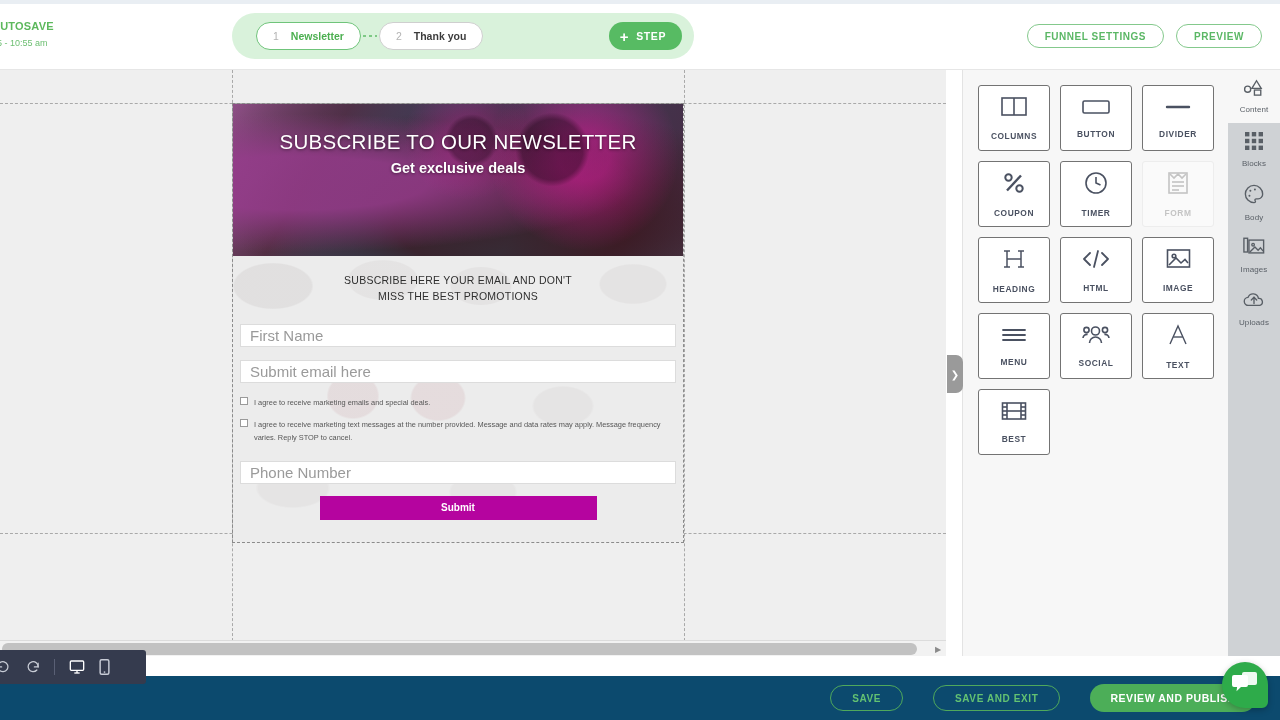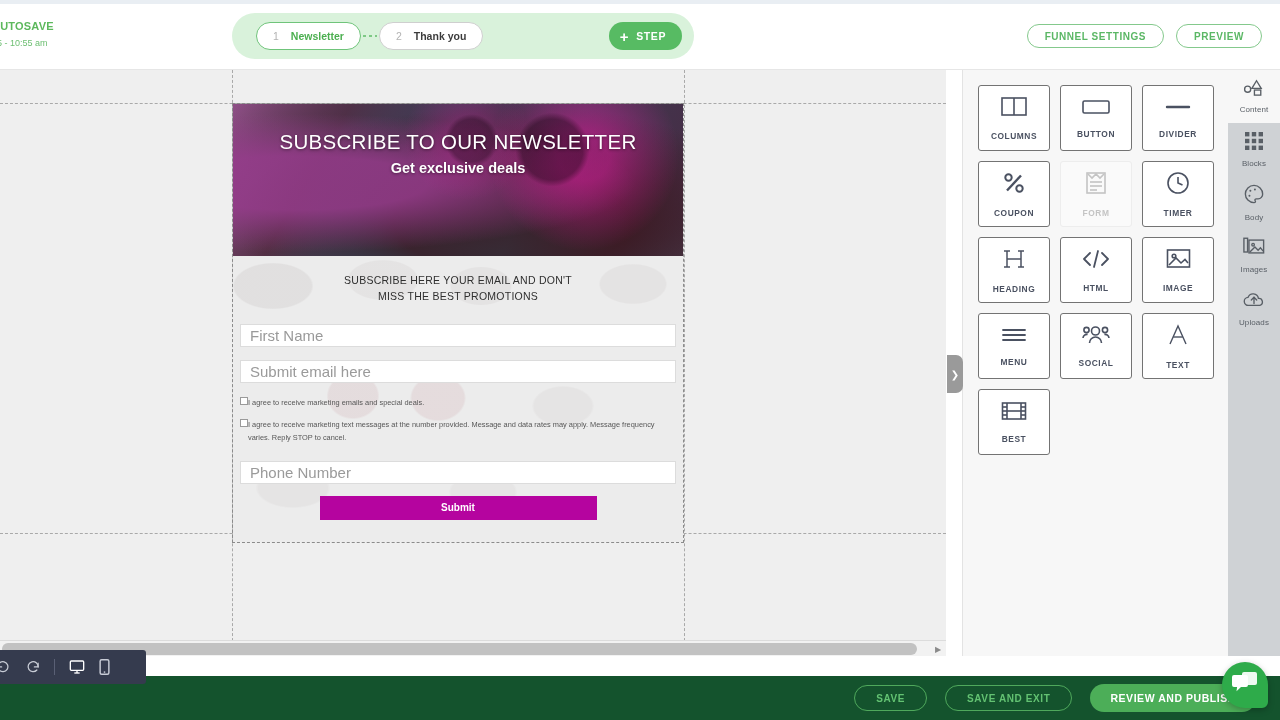--- a/index.html
+++ b/index.html
@@ -133,21 +133,21 @@
   .body-inner { position: relative; z-index: 2; }
   .body-head {
     text-align: center; font-size: 10.5px; color: #2f2f2f;
     letter-spacing: .25px; line-height: 16px; margin-bottom: 20px;
   }
   .field {
     width: 100%; height: 23px; background: #fff; border: 1px solid #dcdcdc;
     display: flex; align-items: center; padding: 0 9px;
     font-size: 15px; color: #9a9a9a; margin-bottom: 13px; cursor: text;
   }
-  .consent-row { display: flex; align-items: flex-start; gap: 0; margin-bottom: 8px; }
+  .consent-row { display: flex; align-items: flex-start; gap: 6px; margin-bottom: 8px; }
   .cbx {
     width: 8px; height: 8px; border: 1px solid #9a9a9a; background: #fff;
     flex: 0 0 auto; margin-top: 1px; cursor: pointer;
   }
   .consent-txt { font-size: 7.4px; color: #565656; line-height: 13.6px; }
   .submit-btn {
     width: 277px; height: 24px; margin: 12px auto 0 auto; background: #b5049f;
     color: #fff; font-size: 10px; font-weight: bold; display: flex;
     align-items: center; justify-content: center; cursor: pointer;
   }
@@ -214,22 +214,22 @@
   .tab-item {
     height:53px; display:flex; flex-direction:column; align-items:center;
     justify-content:center; gap:5px; color:#595f66; cursor:pointer;
   }
   .tab-item.active { background:#f7f7f7; }
   .tab-label { font-size:8px; letter-spacing:.1px; }
 
   
   .bottombar {
     position:absolute; left:0; bottom:0; width:1280px; height:44px;
-    background:#14532d; display:flex; align-items:center; justify-content:flex-end;
-    gap:18px; padding-right:24px;padding-left:27px;
+    background:#0c4a6e; display:flex; align-items:center; justify-content:flex-end;
+    gap:30px; padding-right:24px;padding-left:27px;
   }
   .bb-ghost {
     height:26px; padding:0 21px; border:1px solid #4fa95c; border-radius:13px;
     color:#63c272; background:transparent; font-size:10px; font-weight:bold;
     letter-spacing:.6px; display:flex; align-items:center; cursor:pointer;
   }
   .bb-primary {
     height:28px; padding:0 20px; border-radius:14px; background:#4cae58;
     color:#fff; font-size:10.5px; font-weight:bold; letter-spacing:.55px;
     display:flex; align-items:center; cursor:pointer;
@@ -402,41 +402,41 @@
         <span>
           <svg width="24" height="24" viewBox="0 0 24 24" fill="none" stroke="#4a5161" stroke-width="2">
             <circle cx="6.5" cy="6.5" r="3.2"></circle>
               <circle cx="17.5" cy="17.5" r="3.2"></circle>
               <line x1="19" y1="4.5" x2="5" y2="19.5" stroke-width="2.4"></line>
           </svg>
         </span>
         <span class="ctile-label">COUPON</span>
       </div>
 
+      <div class="ctile">
+        <span>
+          <svg width="24" height="24" viewBox="0 0 24 24" fill="none" stroke="#4a5161" stroke-width="1.6">
+            <circle cx="12" cy="12" r="10"></circle>
+              <polyline points="12 6 12 12 16.5 14"></polyline>
+          </svg>
+        </span>
+        <span class="ctile-label">TIMER</span>
+      </div>
+
       <div class="ctile disabled">
         <span>
           <svg width="22" height="24" viewBox="0 0 22 24" fill="none" stroke="#c4c4c4" stroke-width="1.6">
             <rect x="2" y="2" width="18" height="20"></rect>
               <line x1="5" y1="11" x2="17" y2="11"></line>
             <line x1="5" y1="15" x2="17" y2="15"></line>
               <line x1="5" y1="19" x2="12" y2="19"></line>
             <path d="M3 3 l4 4 l4 -4 l4 4 l4 -4"></path>
           </svg>
         </span>
         <span class="ctile-label">FORM</span>
-      </div>
-
-      <div class="ctile">
-        <span>
-          <svg width="24" height="24" viewBox="0 0 24 24" fill="none" stroke="#4a5161" stroke-width="1.6">
-            <circle cx="12" cy="12" r="10"></circle>
-              <polyline points="12 6 12 12 16.5 14"></polyline>
-          </svg>
-        </span>
-        <span class="ctile-label">TIMER</span>
       </div>
 
       <div class="ctile">
         <span>
           <svg width="24" height="24" viewBox="0 0 24 24" fill="none" stroke="#4a5161" stroke-width="1.5">
             <line x1="5" y1="4" x2="5" y2="20"></line>
               <line x1="19" y1="4" x2="19" y2="20"></line>
               <line x1="5" y1="12" x2="19" y2="12"></line>
             <line x1="2" y1="4" x2="8" y2="4"></line>
               <line x1="16" y1="4" x2="22" y2="4"></line>

